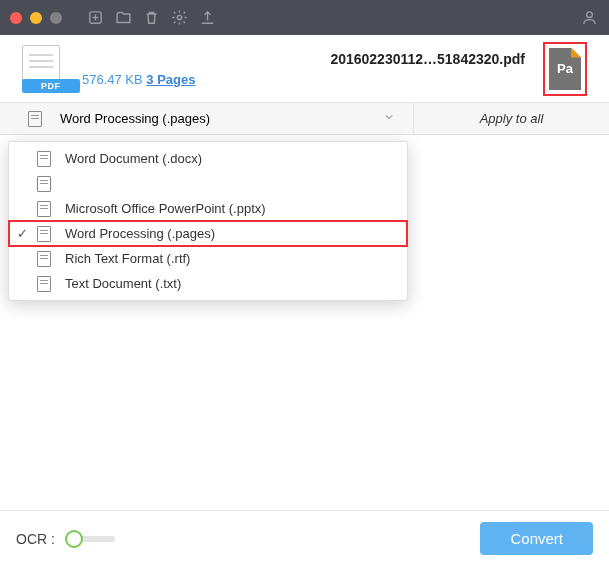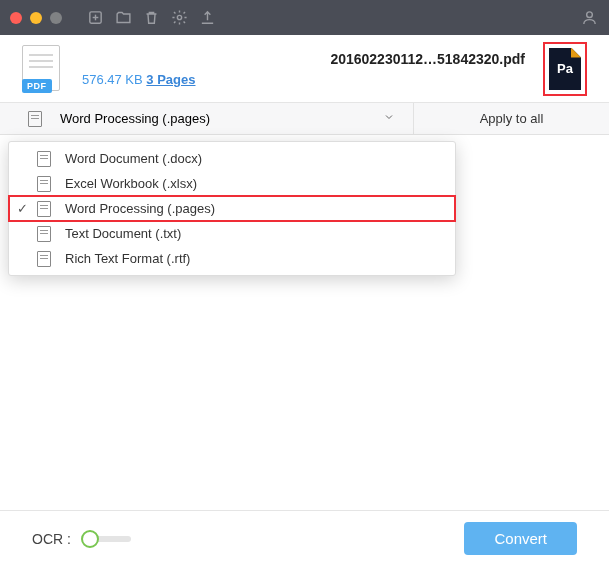--- a/index.html
+++ b/index.html
@@ -47,37 +47,37 @@
     }
     .file-icon .page::before, .file-icon .page::after {
       content: ""; position: absolute; left: 6px; right: 6px; height: 2px; background: #d6d6d6;
     }
     .file-icon .page::before { top: 8px; }
     .file-icon .page::after { top: 14px; }
     .file-icon .line3 { position:absolute; left:6px; right:6px; height:2px; background:#d6d6d6; top:20px; }
     .pdf-badge {
       position: absolute; bottom: 0; left: 0;
       background: #40a3ef; color: #fff; font-size: 9px; font-weight: bold;
-      padding: 2px 5px; border-radius: 2px;
+      padding: 2px 19px; border-radius: 2px;
       letter-spacing: 0.5px;
     }
     .file-info { flex: 1; }
     .file-name { font-weight: 600; color: #222; font-size: 14px; margin-bottom: 5px; text-align: right; }
     .file-meta { color: #3993e6; font-size: 13px; }
     .file-meta .size { color:#4298e8; }
     .file-meta .pages { text-decoration: underline; cursor: pointer; color:#3a86d8;font-weight:bold; }
     .target-icon {
       width: 44px; height: 54px;
       border: 2px solid #ef2d36;
       display: flex; align-items: center; justify-content: center;
       background:#fff;
     }
     .pa-doc {
       width: 32px; height: 42px;
-      background: #0f172a;
+      background: #737373;
       position: relative;
       display: flex; align-items: center; justify-content: center;
       color: #fff; font-weight: bold; font-size: 13px;
     }
     .pa-fold {
       position: absolute; top: 0; right: 0; width: 10px; height: 10px;
       background: #e59a12;
       clip-path: polygon(0 0, 100% 100%, 0 100%);
     }
     .pa-fold2 {
@@ -95,25 +95,26 @@
     .format-dropdown {
       display: flex; align-items: center; flex: 1; padding-left: 28px; gap: 18px; height:100%;
       cursor: pointer;
       border-right: 1px solid #e2e2e2;
       position: relative;
     }
     .format-dropdown .chev { position:absolute; right: 18px; }
     .apply-all {
       width: 195px; text-align: center; font-size: 13px; color: #333;
       cursor: pointer;
+      font-style: italic;
     }
     .dropdown-list {
       position: absolute;
       left: 8px; top: 141px;
-      width: 448px;
+      width: 400px;
       background: #fff;
       border: 1px solid #ddd;
       box-shadow: 0 4px 18px rgba(0,0,0,0.18);
       border-radius: 3px;
       z-index: 10;
       padding: 4px 0;
     }
     .dd-item {
       display: flex; align-items: center;
       padding: 4px 10px 4px 28px;
@@ -141,21 +142,21 @@
     }
     .doc-icon::before { content:""; position:absolute; top:3px; left:2px; right:2px; height:1px; background:#999; }
     .doc-icon::after { content:""; position:absolute; top:6px; left:2px; right:2px; height:1px; background:#999; }
     .bottom-bar {
       position: absolute;
       left:0; right:0; bottom: 0;
       height: 56px;
       border-top: 1px solid #e5e5e5;
       display: flex;
       align-items: center;
-      padding: 0 32px;
+      padding: 0 16px;
       background: #fff;
     }
     .ocr-label { color: #444; font-size: 14px; margin-right: 10px; }
     .toggle {
       width: 52px; height: 20px;
       position: relative;
     }
     .toggle-track {
       position:absolute; left:8px; right:2px; top:7px; height:6px; border-radius:3px; background:#e4e4e4;
     }
@@ -259,36 +260,40 @@
 
 <div class="dropdown-list">
   <div class="dd-item">
     <span class="check"></span>
     <span class="doc-icon"></span>
     <span>Word Document (.docx)</span>
   </div>
   <div class="dd-item">
     <span class="check"></span>
     <span class="doc-icon"></span>
-    <span>Excel Workbook (.xlsx)</span>
+  </div>
+  <div class="dd-item">
+    <span class="check"></span>
+    <span class="doc-icon"></span>
+    <span>Microsoft Office PowerPoint (.pptx)</span>
   </div>
   <div class="dd-item highlighted">
     <span class="check">✓</span>
     <span class="doc-icon"></span>
     <span>Word Processing (.pages)</span>
   </div>
   <div class="dd-item">
     <span class="check"></span>
     <span class="doc-icon"></span>
+    <span>Rich Text Format (.rtf)</span>
+  </div>
+  <div class="dd-item">
+    <span class="check"></span>
+    <span class="doc-icon"></span>
     <span>Text Document (.txt)</span>
-  </div>
-  <div class="dd-item">
-    <span class="check"></span>
-    <span class="doc-icon"></span>
-    <span>Rich Text Format (.rtf)</span>
   </div>
 </div>
 
 <div class="bottom-bar">
   <span class="ocr-label">OCR :</span>
   <div class="toggle">
     <div class="toggle-track"></div>
     <div class="toggle-knob"></div>
   </div>
   <button class="convert-btn">Convert</button>

